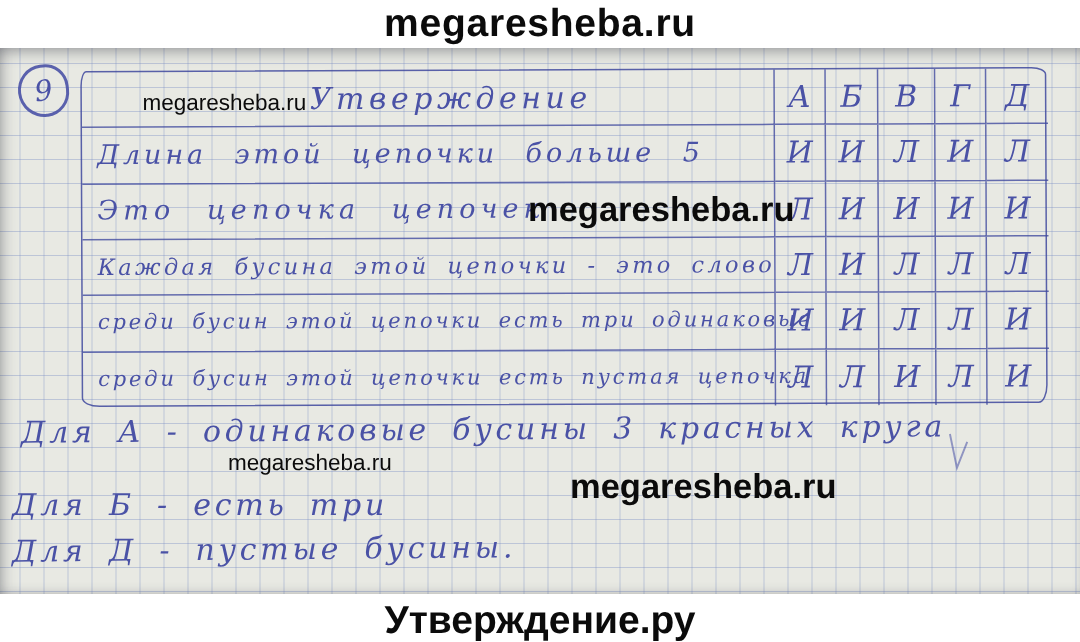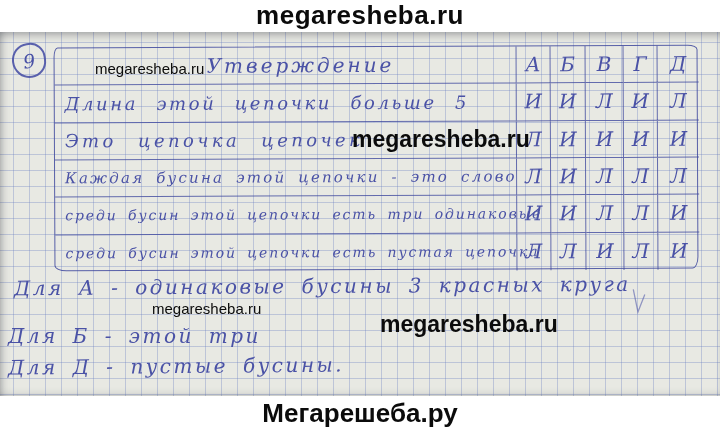--- a/index.html
+++ b/index.html
@@ -136,23 +136,23 @@
     <div class="val">Л</div>
     <div class="val">И</div>
   </div>
 
   <div class="wm small wm-header">megaresheba.ru</div>
   <div class="wm bold wm-inline">megaresheba.ru</div>
   <div class="wm small wm-notes-small">megaresheba.ru</div>
   <div class="wm bold wm-notes-bold">megaresheba.ru</div>
 
   <div class="note note-a hw">Для А - одинаковые бусины 3 красных круга</div>
-  <div class="note note-b hw">Для Б - этой три</div>
+  <div class="note note-b hw">Для Б - есть три</div>
   <div class="note note-d hw">Для Д - пустые бусины.</div>
 
   <svg class="stray" width="18" height="28" viewBox="0 0 18 28">
     <polyline points="2,2 9,24 14,6" fill="none" stroke="#4a52a6" stroke-width="1.3"></polyline>
   </svg>
 </div>
 
 <div class="band bottom">
-  <span>Мегарешеба.ру</span>
+  <span>Утверждение.ру</span>
 </div>
 
 </body></html>

